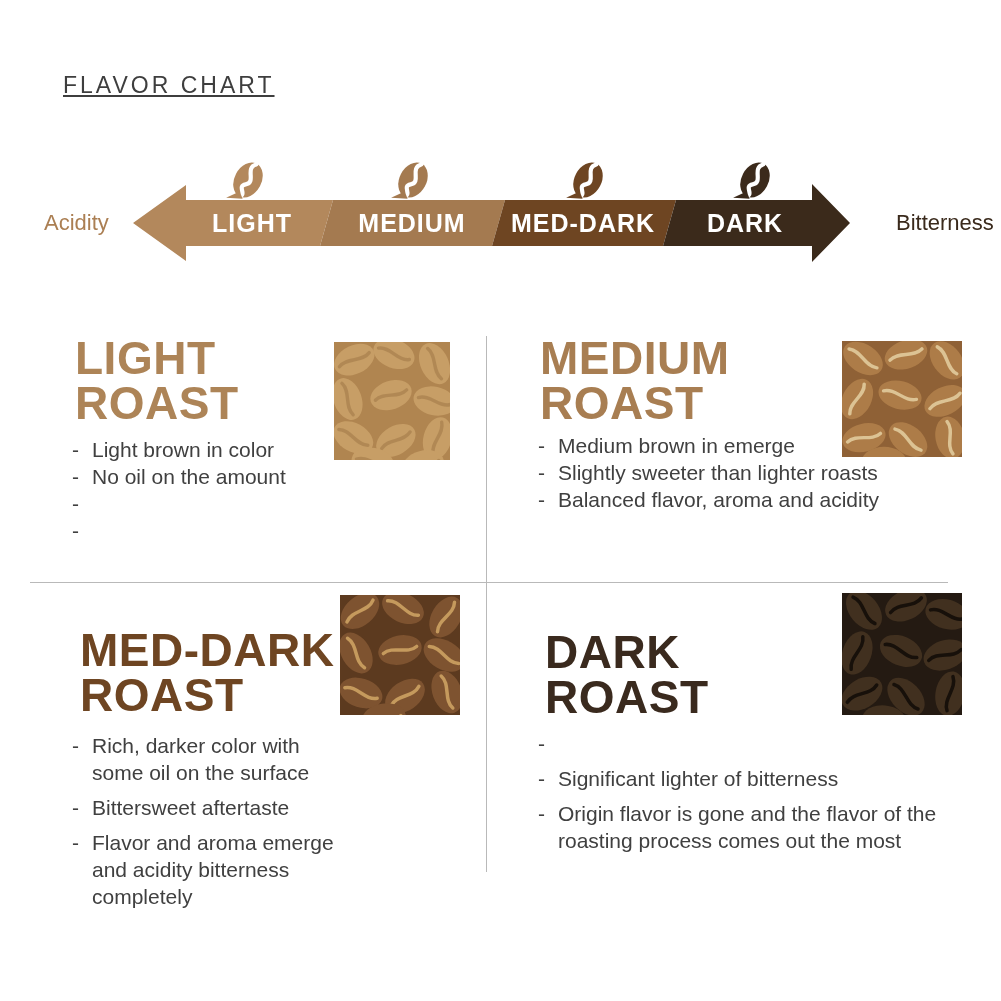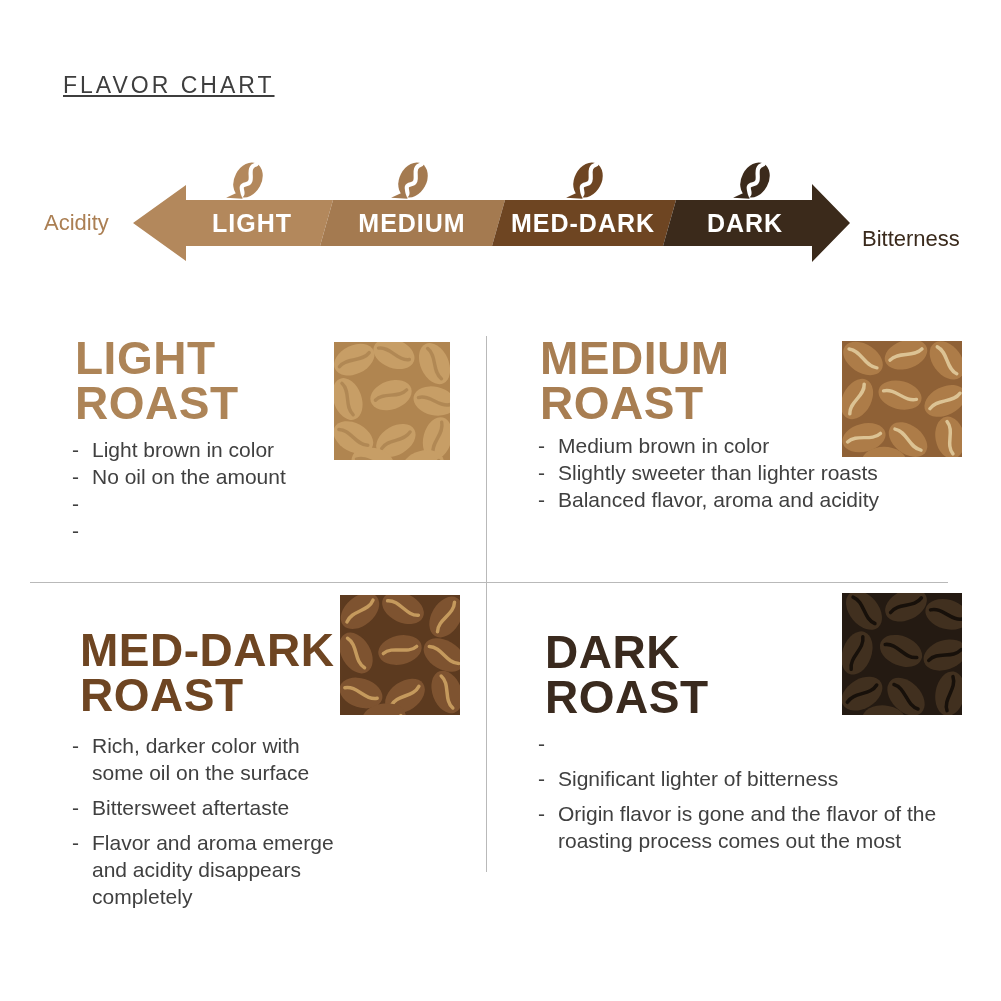--- a/index.html
+++ b/index.html
@@ -9,21 +9,21 @@
 
   .page-title {
     position:absolute; left:63px; top:72px;
     font-size:23px; letter-spacing:3px; color:#3e3e3e; font-weight:400;text-decoration:underline;
   }
 
   
   .spectrum-svg { position:absolute; left:0; top:150px; width:1001px; height:130px; }
   .axis-label { position:absolute; font-size:22px; font-weight:400;text-align:right; }
   .axis-label.left  { left:44px;  top:210px; }
-  .axis-label.right { left:862px; top:210px;margin-top:16px; }
+  .axis-label.right { left:896px; top:210px; }
   .seg-label {
     position:absolute; top:209px; transform:translateX(-50%);
     color:#ffffff; font-weight:700; font-size:25px; letter-spacing:1px; white-space:nowrap;
   }
 
   
   .divider-h { position:absolute; left:30px; top:582px; width:918px; height:1px; background:#b9b9b9; }
   .divider-v { position:absolute; left:486px; top:336px; width:1px; height:536px; background:#b9b9b9; }
 
   
@@ -154,21 +154,21 @@
           <use href="#beanPhotoShape" transform="translate(22,100) rotate(-15)"></use>
           <use href="#beanPhotoShape" transform="translate(66,102) rotate(40)"></use>
           <use href="#beanPhotoShape" transform="translate(108,100) rotate(80)"></use>
           <use href="#beanPhotoShape" transform="translate(42,124) rotate(0)"></use>
         </g>
       </g>
     </svg>
     <div class="bullets">
       <div class="bullet">
           <span class="dash">-</span>
-          <span>Medium brown in color</span>
+          <span>Medium brown in emerge</span>
         </div>
       <div class="bullet">
           <span class="dash">-</span>
           <span>Slightly sweeter than lighter roasts</span>
         </div>
       <div class="bullet">
           <span class="dash">-</span>
           <span>Balanced flavor, aroma and acidity</span>
         </div>
     </div>
@@ -200,21 +200,21 @@
       <div class="bullet">
           <span class="dash">-</span>
           <span>Rich, darker color with some oil on the surface</span>
         </div>
       <div class="bullet">
           <span class="dash">-</span>
           <span>Bittersweet aftertaste</span>
         </div>
       <div class="bullet">
           <span class="dash">-</span>
-          <span>Flavor and aroma emerge and acidity disappears completely</span>
+          <span>Flavor and aroma emerge and acidity bitterness completely</span>
         </div>
     </div>
   </div>
 
   <div class="q4">
     <div class="roast-heading" style="color:#3a2a1e;">
       <div>DARK</div>
       <div>ROAST</div>
     </div>
     <svg class="bean-img dark" viewBox="0 0 120 120" preserveAspectRatio="none">

